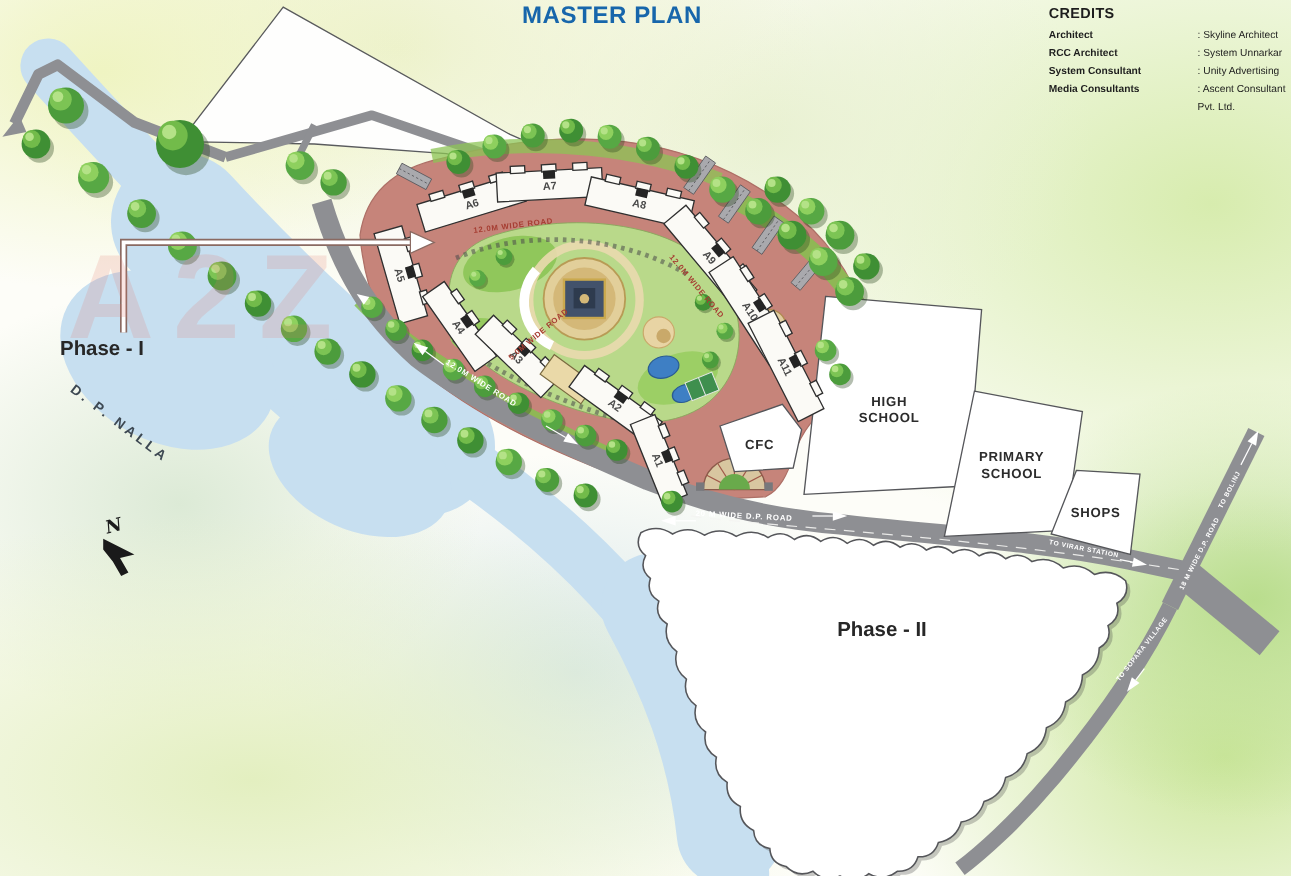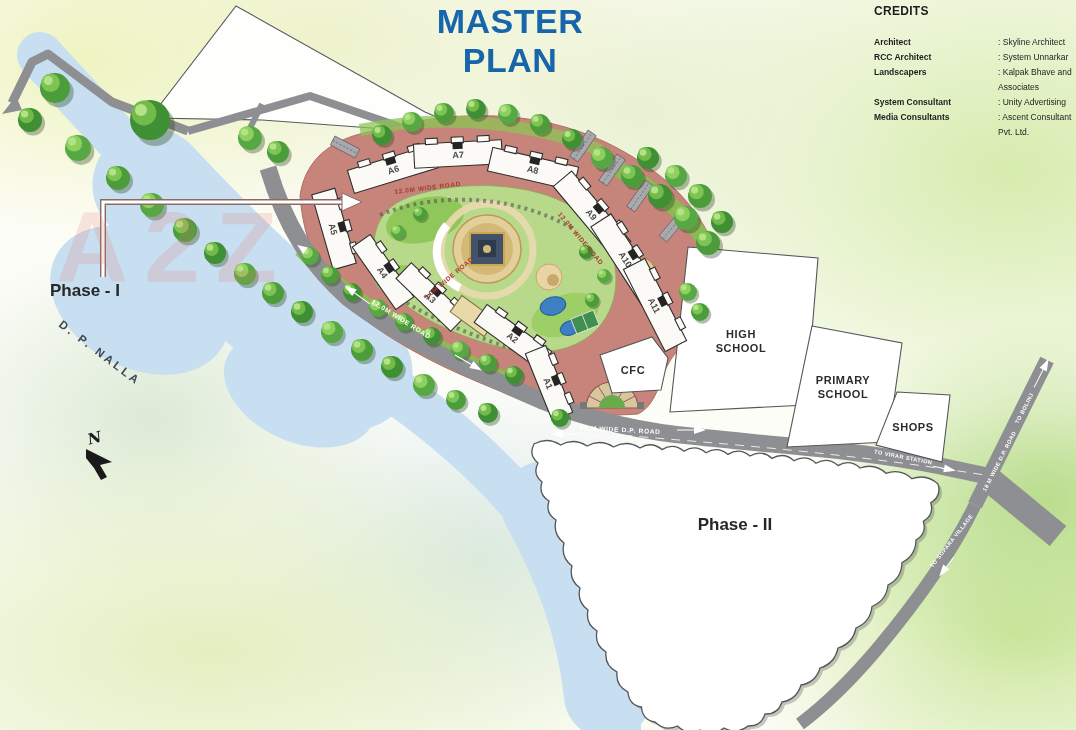--- a/index.html
+++ b/index.html
@@ -27,23 +27,23 @@
   .roadlabel{font:700 6.5px "Liberation Sans",sans-serif;fill:#ffffff;text-anchor:middle;letter-spacing:.7px;}
   .roadlabel-sm{font:700 5.5px "Liberation Sans",sans-serif;fill:#ffffff;text-anchor:middle;letter-spacing:.5px;}
   .redlabel{font:700 6.5px "Liberation Sans",sans-serif;fill:#a63d32;text-anchor:middle;letter-spacing:.6px;}
   .bld{fill:#fbfaf6;stroke:#2f2f2f;stroke-width:1.1;}
   .core{fill:#242424;}
   .bld-label{font:700 9px "Liberation Sans",sans-serif;fill:#4a4a4a;text-anchor:middle;}
   .nalla{font:700 11.5px "Liberation Sans",sans-serif;fill:#3d4852;letter-spacing:3px;}
   .compassN{font:italic 700 15px "DejaVu Serif",serif;fill:#1c1c1c;text-anchor:middle;}
   .watermark{font:700 100px "Liberation Sans",sans-serif;fill:#e4766a;opacity:.18;letter-spacing:16px;}
   .title{position:absolute;left:390px;top:2px;width:240px;text-align:center;
-    font-size:34px;font-weight:700;color:#1766ab;letter-spacing:.5px;}
+    font-size:20px;font-weight:700;color:#1766ab;letter-spacing:.5px;}
   .credits{position:absolute;left:874px;top:4px;width:200px;color:#1d1d1d;}
-  .credits-heading{font-size:12px;font-weight:700;margin-bottom:17px;letter-spacing:.3px;}
+  .credits-heading{font-size:12px;font-weight:700;margin-bottom:4px;letter-spacing:.3px;}
   .credit-row{display:flex;font-size:8.5px;line-height:15px;justify-content:space-between;}
   .cl{width:86px;font-weight:700;flex:none;}
   .cv{flex:1;margin-left:38px;}
 </style>
 </head>
 <body>
 
 <div class="page">
 
 <svg width="1076" height="730" viewBox="0 0 1076 730">
@@ -545,24 +545,20 @@
   <div class="credits-heading">CREDITS</div>
   <div class="credit-row">
     <span class="cl">Architect</span>
         <span class="cv">: Skyline Architect</span>
   </div>
   <div class="credit-row">
     <span class="cl">RCC Architect</span>
         <span class="cv">: System Unnarkar</span>
   </div>
   <div class="credit-row">
-    <span class="cl">Landscapers</span>
-        <span class="cv">: Kalpak Bhave and Associates</span>
-  </div>
-  <div class="credit-row">
     <span class="cl">System Consultant</span>
         <span class="cv">: Unity Advertising</span>
   </div>
   <div class="credit-row">
     <span class="cl">Media Consultants</span>
         <span class="cv">: Ascent Consultant Pvt. Ltd.</span>
   </div>
 </div>
 
 </div>

